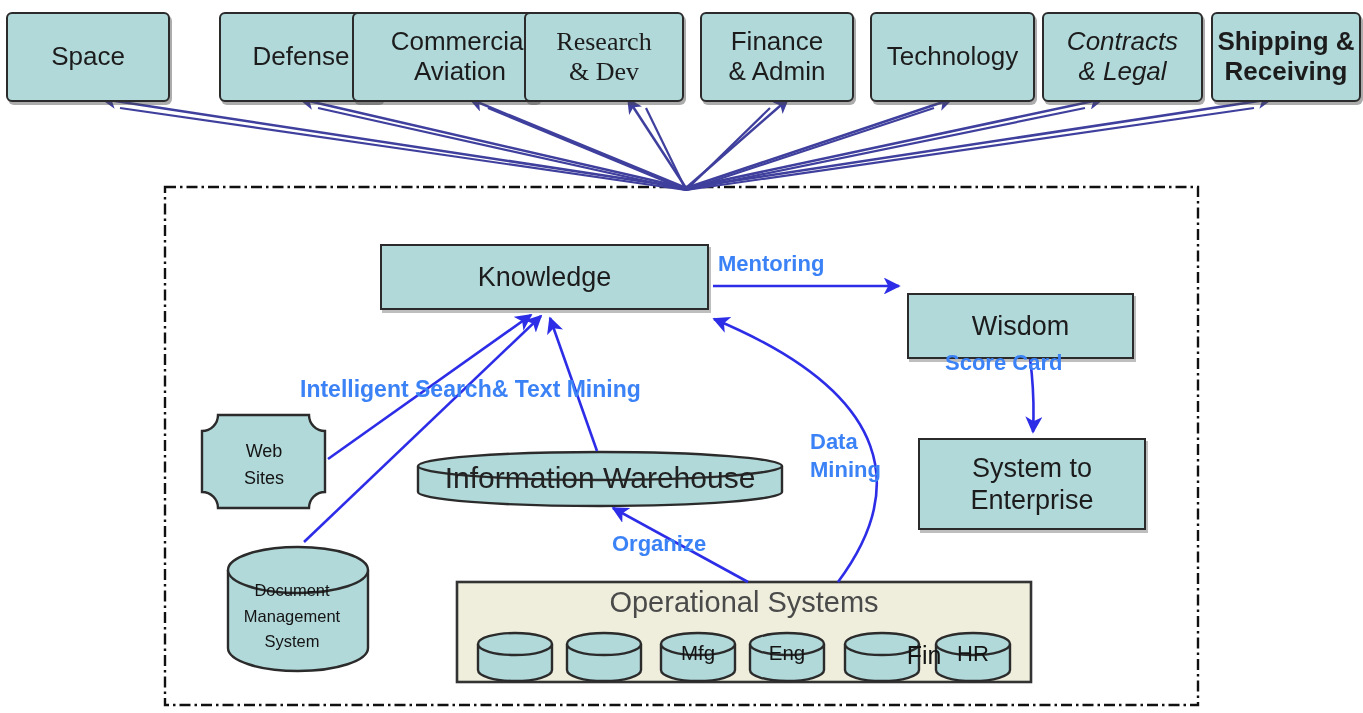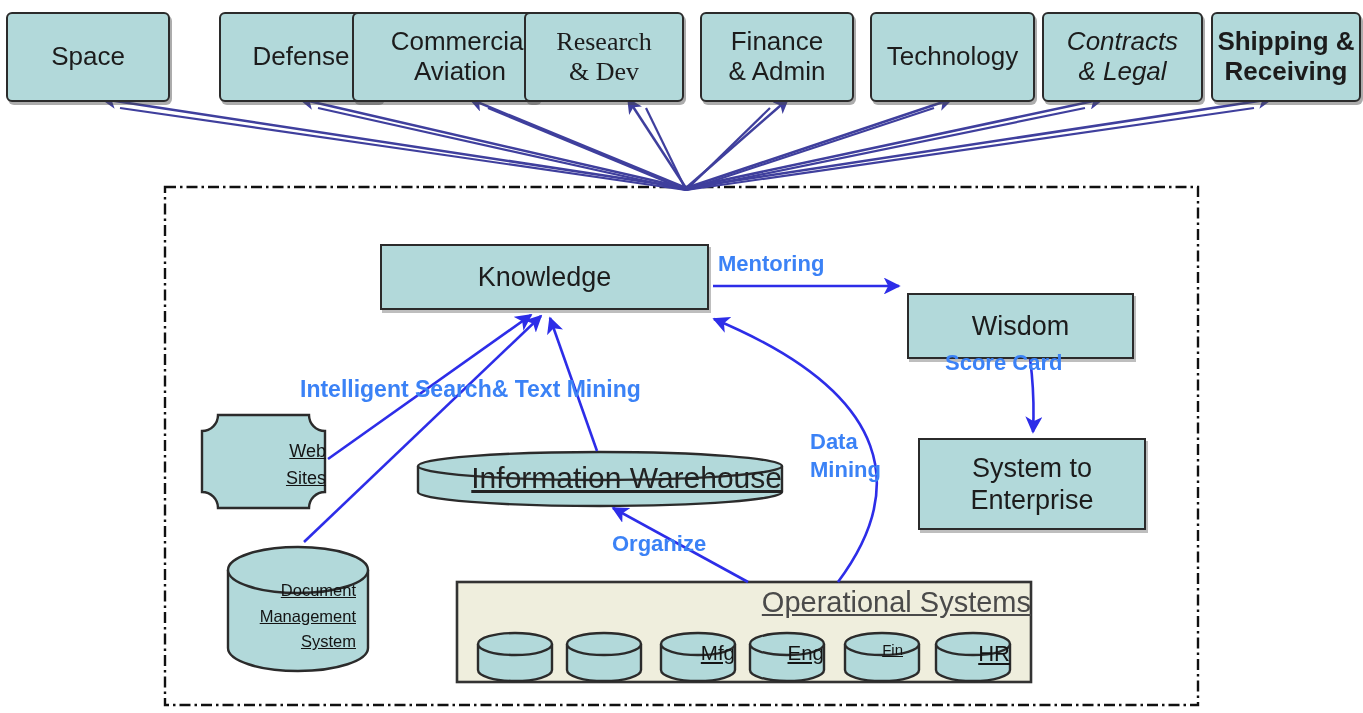--- a/index.html
+++ b/index.html
@@ -27,21 +27,21 @@
     border:2.5px solid var(--shapeBorder); box-shadow:2px 3px 0 rgba(70,70,70,.35);
     display:flex; align-items:center; justify-content:center;
     font-size:27px; color:var(--textDark); text-align:center;
     line-height:1.2; white-space:pre-line;
   }
   .blabel{
     position:absolute; font-weight:bold; font-size:22px; color:#3b82f6;
     text-align:left; white-space:pre-line; line-height:1.25;
   }
   .shape-label{
-    position:absolute; color:#141414; text-align:right; white-space:pre-line;text-decoration:underline;
+    position:absolute; color:#141414; text-align:center; white-space:pre-line;
   }
   .arrow-b{stroke:var(--arrowBlue); fill:none;}
   .arrow-s{stroke:var(--arrowSlate); fill:none;}
   .mb-fill{fill:var(--arrowBlue);}
   .ms-fill{fill:var(--arrowSlate);}
   .shape{fill:var(--shapeFill); stroke:var(--shapeBorder); stroke-width:2.4;}
   .panel{fill:var(--panelFill); stroke:#333333; stroke-width:2.6;}
   .boundary{fill:none; stroke:#101010; stroke-width:2.4; stroke-dasharray:11 4 2.5 4;}
 </style>
 </head>
@@ -161,16 +161,16 @@
   <div class="shape-label" style="left:202px;top:438px;width:124px;font-size:18px;line-height:1.5;">Web
 Sites</div>
   <div class="shape-label" style="left:228px;top:578px;width:128px;font-size:16.5px;line-height:1.55;">Document
 Management
 System</div>
   <div class="shape-label" style="left:457px;top:586px;width:574px;font-size:29px;color:var(--titleGray);">Operational Systems</div>
   <div class="shape-label" style="left:418px;top:461px;width:364px;font-size:30px;white-space:nowrap;color:#222;">Information Warehouse</div>
 
   <div class="shape-label" style="left:661px;top:641px;width:74px;font-size:20.5px;">Mfg</div>
   <div class="shape-label" style="left:750px;top:641px;width:74px;font-size:20.5px;">Eng</div>
-  <div class="shape-label" style="left:829px;top:641px;width:74px;font-size:15px;">Fin</div>
+  <div class="shape-label" style="left:887px;top:641px;width:74px;font-size:25px;">Fin</div>
   <div class="shape-label" style="left:936px;top:641px;width:74px;font-size:22px;">HR</div>
 
 </div>
 
 </body></html>

